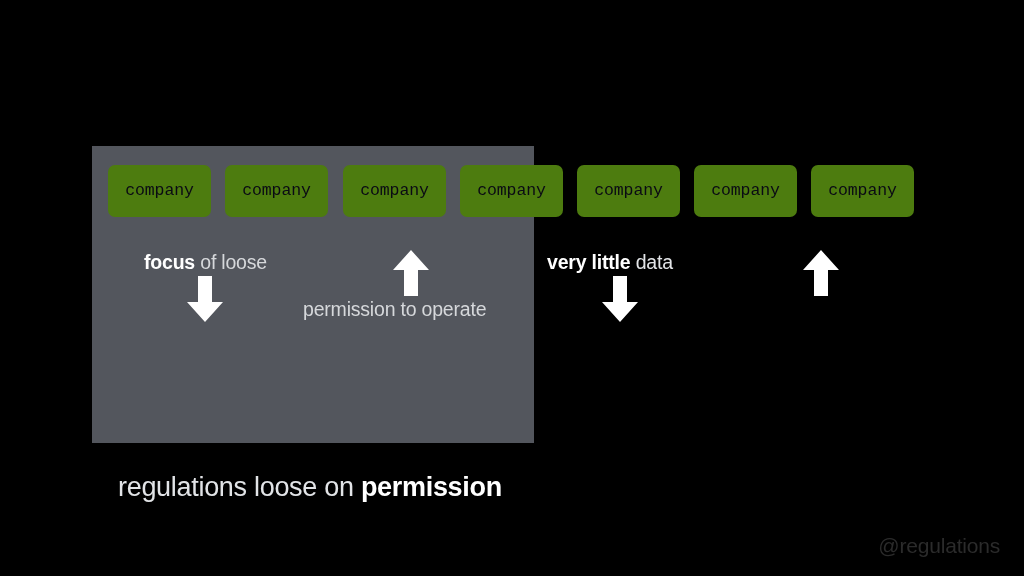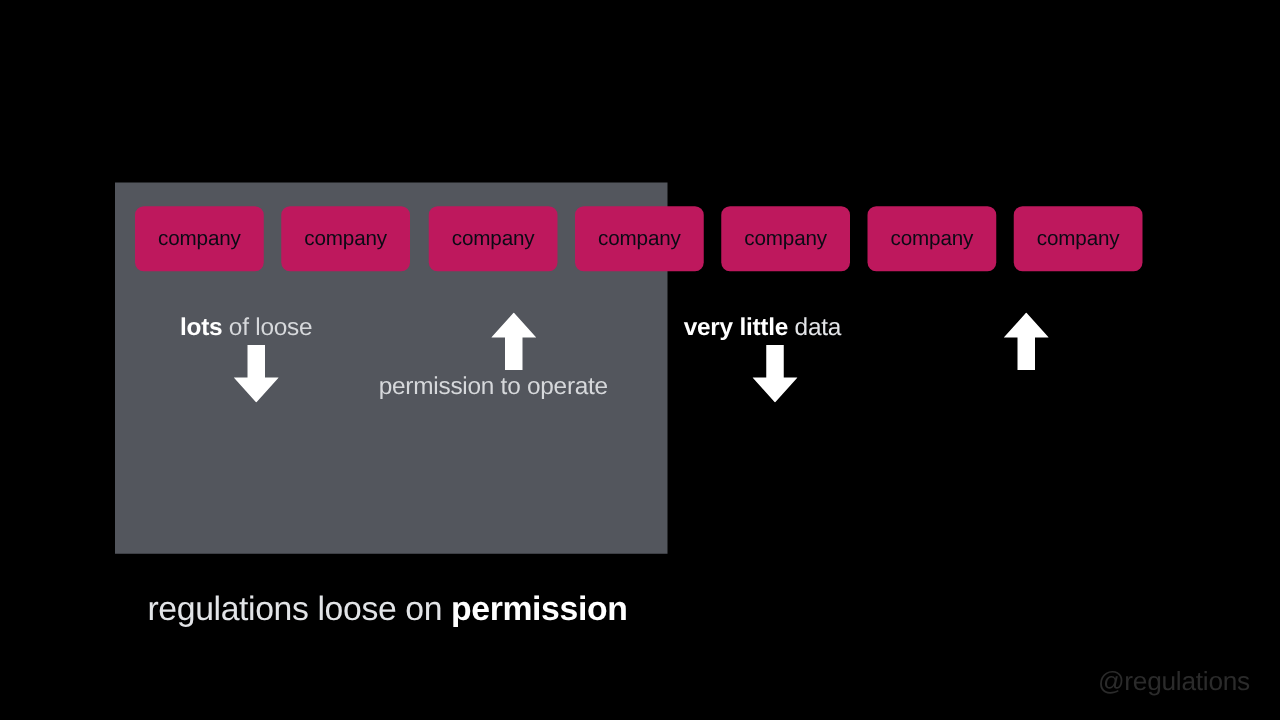--- a/index.html
+++ b/index.html
@@ -40,25 +40,26 @@
     left: 108px;
     top: 165px;
     width: 806px;
     height: 52px;
   }
   .company-box {
     position: absolute;
     top: 0;
     width: 103px;
     height: 52px;
-    background: #be185d;
+    background: #4d7c0f;
     border-radius: 7px;
     display: flex;
     align-items: center;
     justify-content: center;
+    font-family: Liberation Mono, monospace;
   }
   .company-box .box-label {
     color: #0a0a14;
     font-size: 16.5px;
     font-weight: 400;
     letter-spacing: -0.1px;
     line-height: 1;
   }
 
   
@@ -160,21 +161,21 @@
     </div>
     <div class="company-box" style="left:586px;">
       <span class="box-label">company</span>
     </div>
     <div class="company-box" style="left:703px;">
       <span class="box-label">company</span>
     </div>
   </div>
 
   <div class="flow-label" style="left:144px; top:253px;">
-    <span class="strong">lots</span><span class="normal"> of loose</span>
+    <span class="strong">focus</span><span class="normal"> of loose</span>
   </div>
   <div class="arrow" style="left:187px; top:276px;">
     <svg width="36" height="46" viewBox="0 0 36 46" aria-hidden="true">
       <polygon points="11,0 25,0 25,26 36,26 18,46 0,26 11,26" fill="#ffffff"></polygon>
     </svg>
   </div>
 
   <div class="arrow" style="left:393px; top:250px;">
     <svg width="36" height="46" viewBox="0 0 36 46" aria-hidden="true">
       <polygon points="18,0 36,20 25,20 25,46 11,46 11,20 0,20" fill="#ffffff"></polygon>

